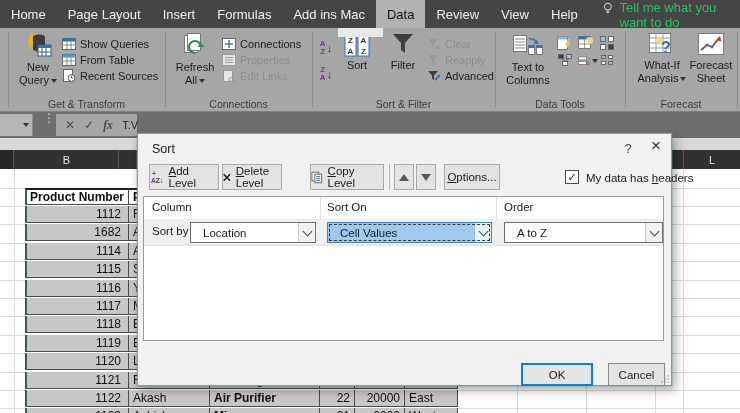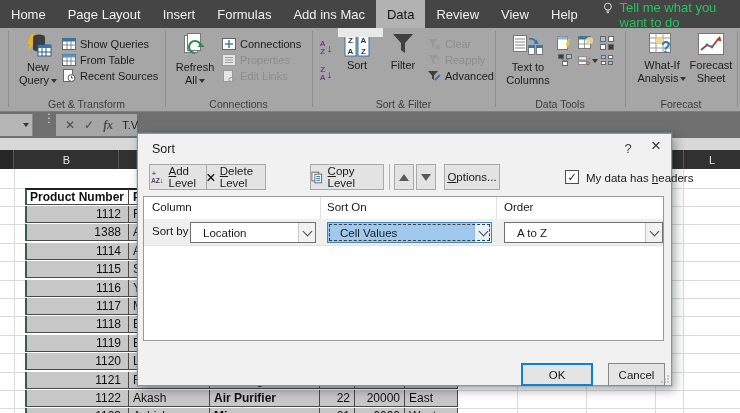--- a/index.html
+++ b/index.html
@@ -399,21 +399,21 @@
 
   <div class="srow phead" style="top:187.6px">
     <span class="cb">Product Number</span>
     <span class="cc">Pe</span>
   </div>
   <div class="srow" style="top:206px">
       <span class="cb">1112</span>
       <span class="cc">Re</span>
     </div>
   <div class="srow" style="top:224.4px">
-      <span class="cb">1388</span>
+      <span class="cb">1682</span>
       <span class="cc">Ak</span>
     </div>
   <div class="srow" style="top:242.8px">
       <span class="cb">1114</span>
       <span class="cc">As</span>
     </div>
   <div class="srow" style="top:261.2px">
       <span class="cb">1115</span>
       <span class="cc">Se</span>
     </div>
@@ -469,21 +469,21 @@
 
     <div class="dbtn" style="left:11px;width:70px">
       <svg width="14" height="14" viewBox="0 0 14 14">
         <text x="2" y="6" font-size="7" font-weight="bold" fill="#2e75b6">+</text>
         <text x="1" y="13" font-size="7" font-weight="bold" fill="#7a3a96">A</text>
         <text x="6" y="13" font-size="7" font-weight="bold" fill="#444">Z</text>
         <text x="10" y="13" font-size="8" fill="#444">↓</text>
       </svg>
       <span class="u1">Add Level</span>
     </div>
-    <div class="dbtn" style="left:68px;width:60px">
+    <div class="dbtn" style="left:84px;width:60px">
       <svg width="11" height="11" viewBox="0 0 11 11">
         <line x1="1" y1="1" x2="10" y2="10" stroke="#1a1a1a" stroke-width="2"></line>
         <line x1="10" y1="1" x2="1" y2="10" stroke="#1a1a1a" stroke-width="2"></line>
       </svg>
       <span class="u1">Delete Level</span>
     </div>
     <div class="dbtn" style="left:172px;width:74px">
       <svg width="12" height="13" viewBox="0 0 12 13">
         <rect x="1" y="1" width="7" height="9" fill="#fff" stroke="#666"></rect>
         <rect x="4" y="3" width="7" height="9" fill="#fff" stroke="#666"></rect>

